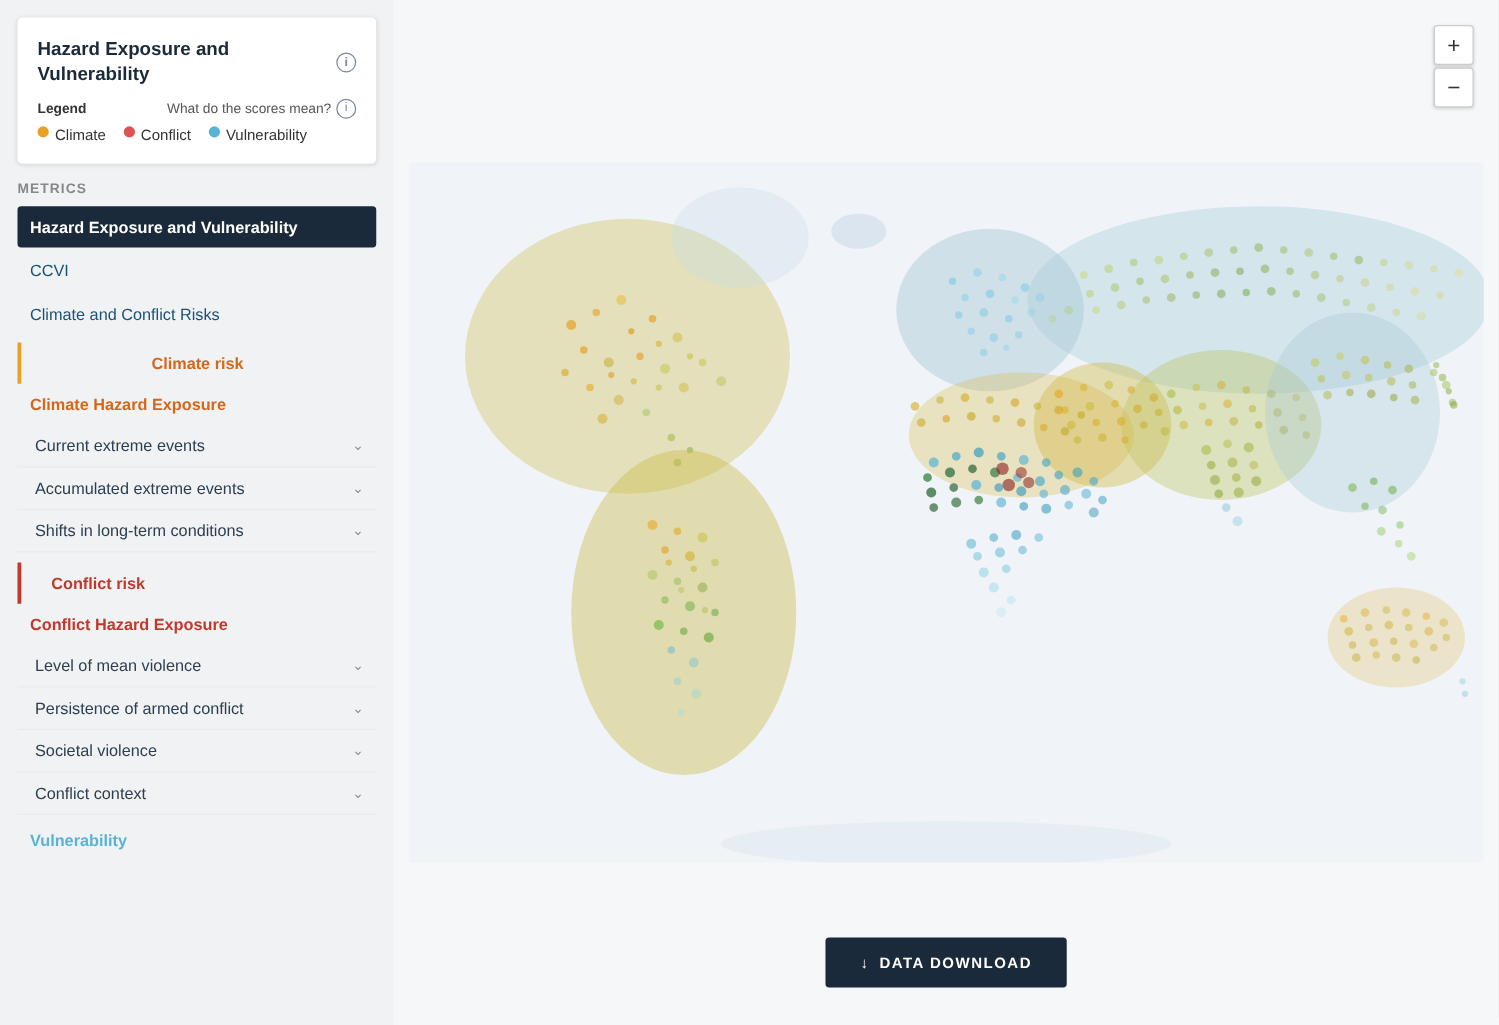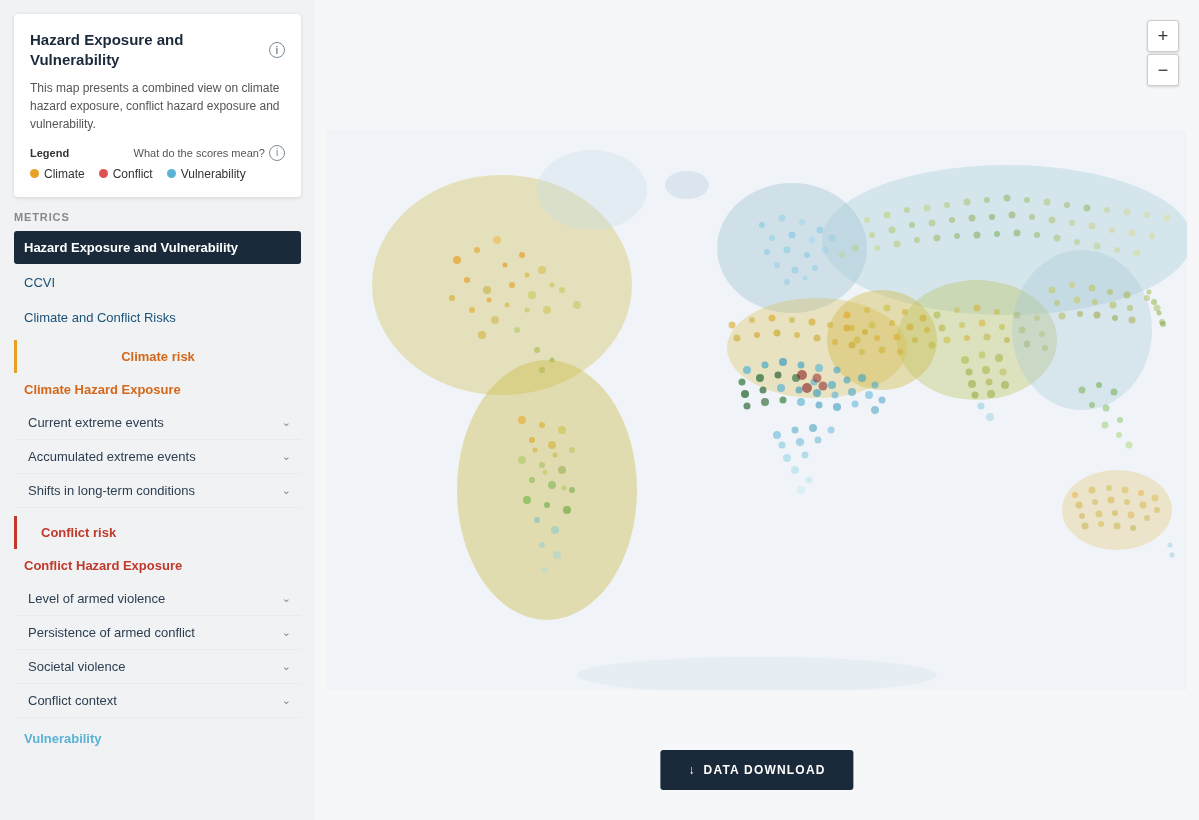--- a/index.html
+++ b/index.html
@@ -78,21 +78,20 @@
       gap: 4px;
       cursor: pointer;
     }
     .legend-items {
       display: flex;
       gap: 14px;
       margin-top: 6px;
     }
     .legend-item {
       display: flex;
-      align-items: center;
       gap: 5px;
       font-size: 12px;
       color: #333;
     }
     .legend-dot {
       width: 9px;
       height: 9px;
       border-radius: 50%;
     }
 
@@ -234,21 +233,20 @@
 </head>
 <body>
 
 <div class="left-panel">
 
   <div class="info-card">
     <div class="info-card-title">
       <span>Hazard Exposure and Vulnerability</span>
       <span class="info-icon">i</span>
     </div>
-    <p class="info-card-desc">This map presents a combined view on climate hazard exposure, conflict hazard exposure and vulnerability.</p>
     <div class="legend-row">
       <span class="legend-label">Legend</span>
       <span class="what-scores">
         <span>What do the scores mean?</span>
         <span class="info-icon">i</span>
       </span>
     </div>
     <div class="legend-items">
       <div class="legend-item">
         <span class="legend-dot" style="background:#e8a027;"></span>
@@ -289,21 +287,21 @@
       <span>Shifts in long-term conditions</span>
       <span class="chevron">⌄</span>
     </div>
 
     <div style="border-left: 3px solid #c0392b; margin: 8px 0 2px 0; padding-left: 16px;">
       <div class="section-header red" style="padding-left: 8px;">Conflict risk</div>
     </div>
     <div class="sub-section-header" style="color:#c0392b;">Conflict Hazard Exposure</div>
 
     <div class="expandable-item">
-      <span>Level of armed violence</span>
+      <span>Level of mean violence</span>
       <span class="chevron">⌄</span>
     </div>
     <div class="expandable-item">
       <span>Persistence of armed conflict</span>
       <span class="chevron">⌄</span>
     </div>
     <div class="expandable-item">
       <span>Societal violence</span>
       <span class="chevron">⌄</span>
     </div>

